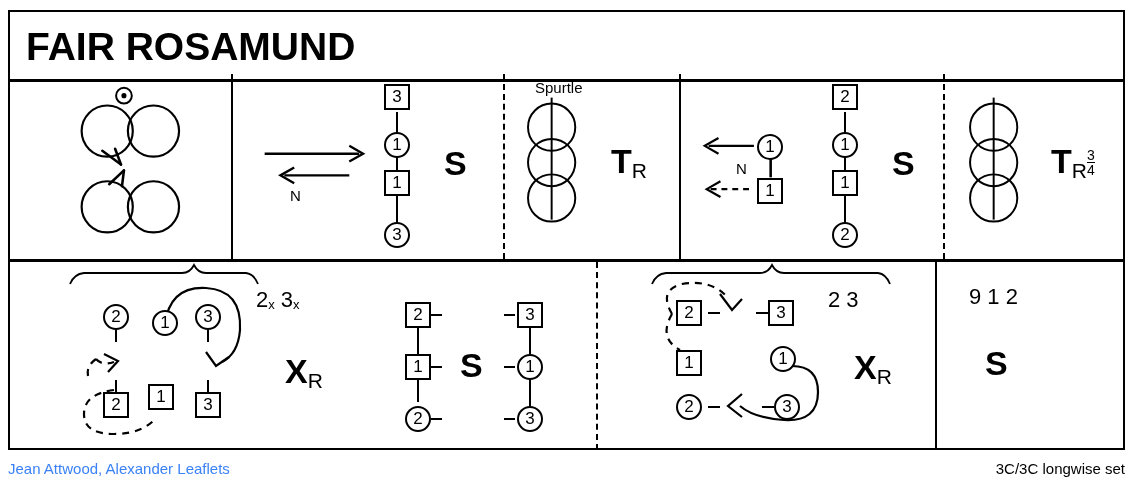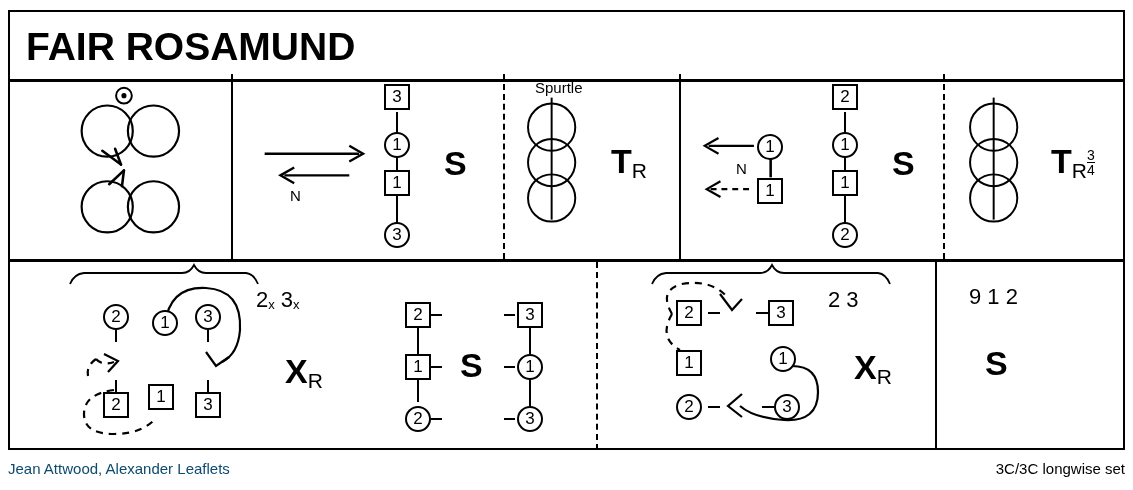--- a/index.html
+++ b/index.html
@@ -152,21 +152,21 @@
     vertical-align: baseline;
     position: relative;
     top: 2px;
   }
 
   
   .foot-left {
     position: absolute;
     left: 8px; top: 460px;
     font-size: 15px;
-    color: #0c4a6e;
+    color: #3b82f6;
   }
   .foot-right {
     position: absolute;
     right: 8px; top: 460px;
     font-size: 15px;
     color: #000;
   }
 
   svg { overflow: visible; display: block; }
   .svg-layer {

